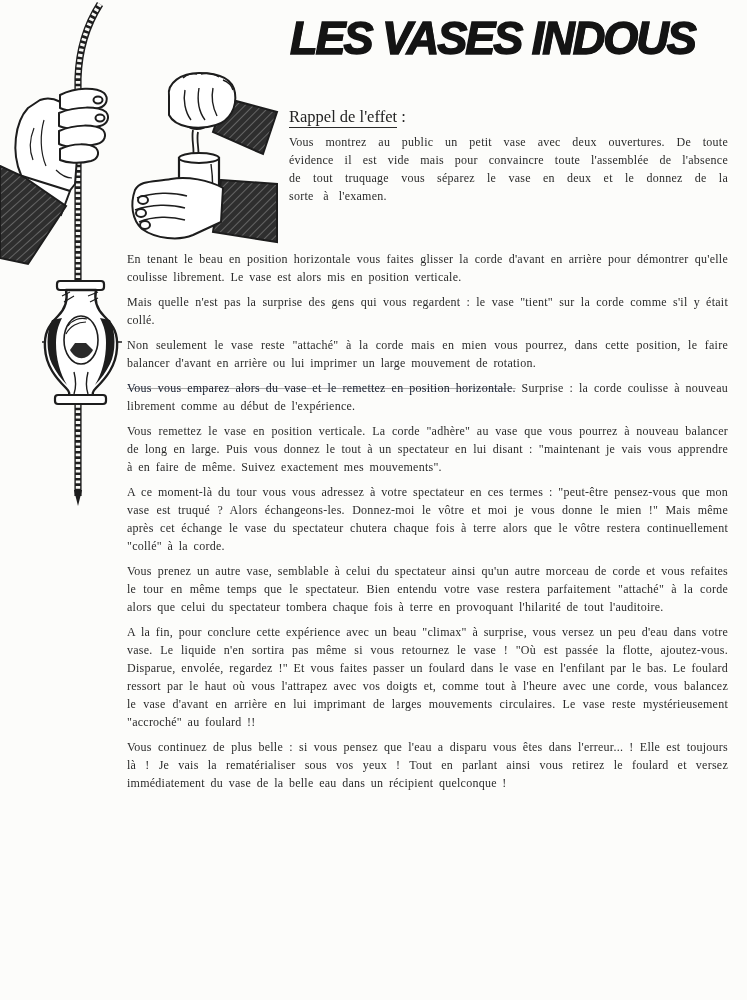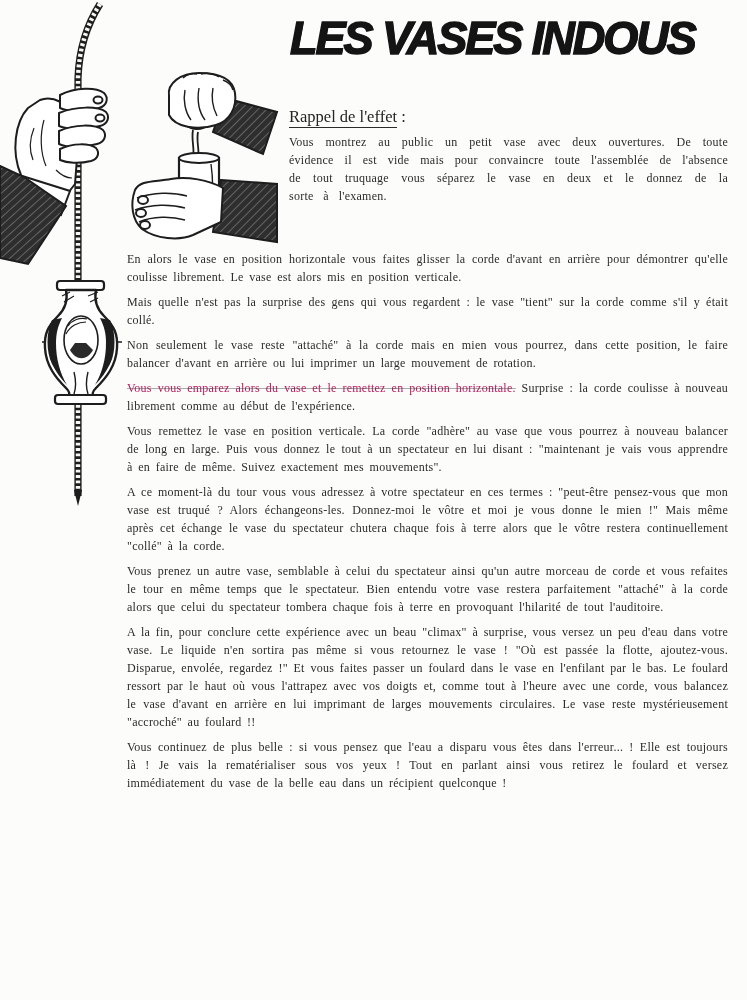--- a/index.html
+++ b/index.html
@@ -30,21 +30,21 @@
   .heading .u{border-bottom:1.4px solid #2b2b2b;padding-bottom:1px;}
   .heading.h2{margin:5px 0 8px;}
   .para{
     margin:0 0 7px 0;
     text-align:justify;
     font-size:12px;line-height:18px;
     letter-spacing:0.25px;word-spacing:2.4px;
   }
   .para.narrow{word-spacing:6.5px;}
   .smudge{
-    color:#be185d;
+    color:#0f172a;
     text-decoration:line-through;
     text-decoration-color:rgba(70,70,70,0.45);
     text-decoration-thickness:1px;
     margin-top:26px;
   }
 </style>
 </head>
 <body>
 
 <svg class="rope-illo" width="140" height="510" viewBox="0 0 140 510" aria-hidden="true">
@@ -139,21 +139,21 @@
     </svg>
 
     <div class="intro-text">
       <div class="heading">
         <span class="u">Rappel de l'effet</span><span> :</span>
       </div>
       <p class="para narrow">Vous montrez au public un petit vase avec deux ouvertures. De toute évidence il est vide mais pour convaincre toute l'assemblée de l'absence de tout truquage vous séparez le vase en deux et le donnez de la sorte à l'examen.</p>
     </div>
   </div>
 
-  <p class="para">En alors le vase en position horizontale vous faites glisser la corde d'avant en arrière pour démontrer qu'elle coulisse librement. Le vase est alors mis en position verticale.</p>
+  <p class="para">En tenant le beau en position horizontale vous faites glisser la corde d'avant en arrière pour démontrer qu'elle coulisse librement. Le vase est alors mis en position verticale.</p>
   <p class="para">Mais quelle n'est pas la surprise des gens qui vous regardent : le vase "tient" sur la corde comme s'il y était collé.</p>
   <p class="para">Non seulement le vase reste "attaché" à la corde mais en mien vous pourrez, dans cette position, le faire balancer d'avant en arrière ou lui imprimer un large mouvement de rotation.</p>
   <p class="para"><span class="smudge">Vous vous emparez alors du vase et le remettez en position horizontale.</span><span> Surprise : la corde coulisse à nouveau librement comme au début de l'expérience.</span></p>
   <p class="para">Vous remettez le vase en position verticale. La corde "adhère" au vase que vous pourrez à nouveau balancer de long en large. Puis vous donnez le tout à un spectateur en lui disant : "maintenant je vais vous apprendre à en faire de même. Suivez exactement mes mouvements".</p>
 
 
   <p class="para">A ce moment-là du tour vous vous adressez à votre spectateur en ces termes : "peut-être pensez-vous que mon vase est truqué ? Alors échangeons-les. Donnez-moi le vôtre et moi je vous donne le mien !" Mais même après cet échange le vase du spectateur chutera chaque fois à terre alors que le vôtre restera continuellement "collé" à la corde.</p>
   <p class="para">Vous prenez un autre vase, semblable à celui du spectateur ainsi qu'un autre morceau de corde et vous refaites le tour en même temps que le spectateur. Bien entendu votre vase restera parfaitement "attaché" à la corde alors que celui du spectateur tombera chaque fois à terre en provoquant l'hilarité de tout l'auditoire.</p>
   <p class="para">A la fin, pour conclure cette expérience avec un beau "climax" à surprise, vous versez un peu d'eau dans votre vase. Le liquide n'en sortira pas même si vous retournez le vase ! "Où est passée la flotte, ajoutez-vous. Disparue, envolée, regardez !" Et vous faites passer un foulard dans le vase en l'enfilant par le bas. Le foulard ressort par le haut où vous l'attrapez avec vos doigts et, comme tout à l'heure avec une corde, vous balancez le vase d'avant en arrière en lui imprimant de larges mouvements circulaires. Le vase reste mystérieusement "accroché" au foulard !!</p>
   <p class="para">Vous continuez de plus belle : si vous pensez que l'eau a disparu vous êtes dans l'erreur... ! Elle est toujours là ! Je vais la rematérialiser sous vos yeux ! Tout en parlant ainsi vous retirez le foulard et versez immédiatement du vase de la belle eau dans un récipient quelconque !</p>

